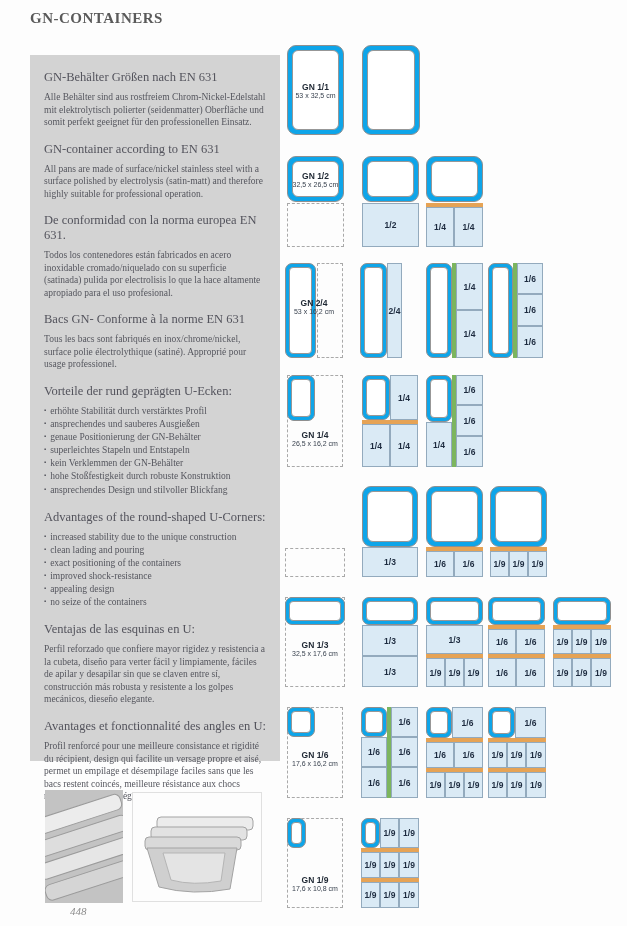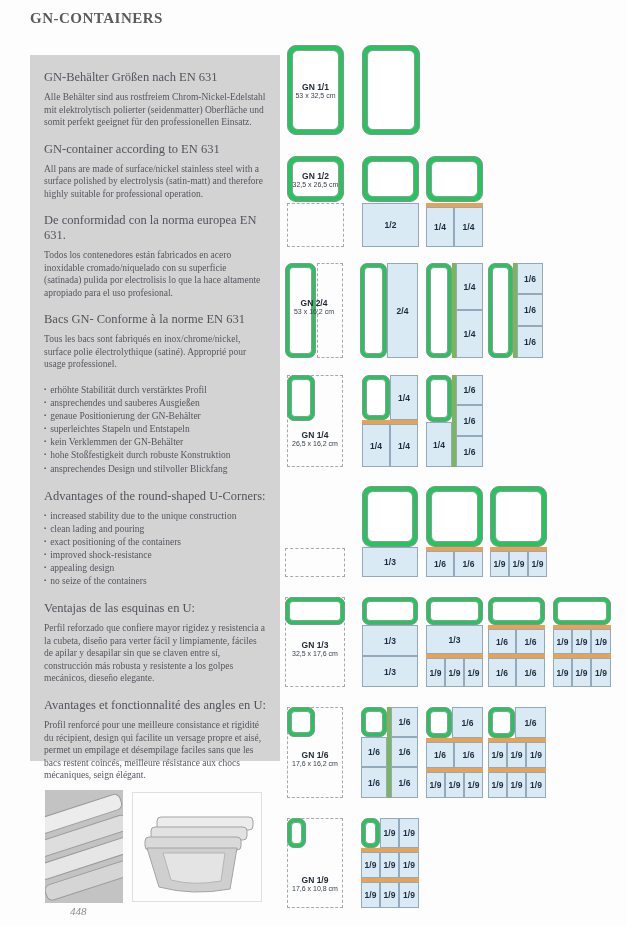--- a/index.html
+++ b/index.html
@@ -11,21 +11,21 @@
   
   .panel{position:absolute;left:30px;top:55px;width:250px;height:706px;background:#d3d3d3;
         box-sizing:border-box;padding:15px 14px;color:#55565e;}
   .sec{margin-bottom:13px;}
   .sec h3{margin:0 0 6px 0;font-size:12.5px;font-weight:normal;color:#53535c;line-height:1.2;}
   .sec p{margin:0;font-size:9.5px;line-height:1.32;}
   .sec ul{margin:0;padding:0;list-style:none;}
   .sec li{font-size:9.5px;line-height:1.38;}
   .sec li::before{content:"▪";font-size:6px;vertical-align:2px;margin-right:4px;}
   
-  .pan{position:absolute;background:#22c55e;border:1px solid #8f8f8f;border-radius:9px;box-sizing:border-box;}
+  .pan{position:absolute;background:#0ea5e9;border:1px solid #8f8f8f;border-radius:9px;box-sizing:border-box;}
   .pan::after{content:"";position:absolute;inset:4px;background:#ffffff;border:1px solid #979797;border-radius:6px;}
   .pan.small{border-radius:7px;}
   .pan.small::after{inset:3px;border-radius:4px;}
   .pan .inlbl{position:absolute;inset:0;z-index:1;display:flex;flex-direction:column;
         justify-content:center;align-items:center;text-align:center;
         font-family:"Liberation Sans",sans-serif;}
   .inlbl .t{font-size:8.5px;font-weight:bold;color:#1e2733;}
   .inlbl .s{font-size:7px;color:#39424f;}
   .dashed{position:absolute;border:1px dashed #a9a9a9;box-sizing:border-box;background:transparent;}
   .dlabel{position:absolute;z-index:3;text-align:center;font-family:"Liberation Sans",sans-serif;}
@@ -57,20 +57,21 @@
     </div>
     <div class="sec">
       <h3>De conformidad con la norma europea EN 631.</h3>
       <p>Todos los contenedores están fabricados en acero inoxidable cromado/niquelado con su superficie (satinada) pulida por electrolisis lo que la hace altamente apropiado para el uso profesional.</p>
     </div>
     <div class="sec">
       <h3>Bacs GN- Conforme à la norme EN 631</h3>
       <p>Tous les bacs sont fabriqués en inox/chrome/nickel, surface polie électrolythique (satiné). Approprié pour usage professionel.</p>
     </div>
     <div class="sec">
+      <h3>Vorteile der rund geprägten U-Ecken:</h3>
       <ul>
         <li>erhöhte Stabilität durch verstärktes Profil</li>
         <li>ansprechendes und sauberes Ausgießen</li>
         <li>genaue Positionierung der GN-Behälter</li>
         <li>superleichtes Stapeln und Entstapeln</li>
         <li>kein Verklemmen der GN-Behälter</li>
         <li>hohe Stoßfestigkeit durch robuste Konstruktion</li>
         <li>ansprechendes Design und stilvoller Blickfang</li>
       </ul>
     </div>
@@ -120,21 +121,21 @@
   <div class="cell" style="left:454px;top:207px;width:29px;height:40px;">1/4</div>
 
   <div class="pan small" style="left:285px;top:263px;width:31px;height:95px;"></div>
   <div class="dashed" style="left:317px;top:263px;width:26px;height:95px;"></div>
   <div class="dlabel" style="left:285px;top:298px;width:58px;">
     <span class="t">GN 2/4</span>
     <span class="s">53 x 16,2 cm</span>
   </div>
 
   <div class="pan small" style="left:360px;top:263px;width:27px;height:95px;"></div>
-  <div class="cell" style="left:387px;top:263px;width:31px;height:95px;">2/4</div>
+  <div class="cell" style="left:387px;top:263px;width:15px;height:95px;">2/4</div>
 
   <div class="pan small" style="left:426px;top:263px;width:26px;height:95px;"></div>
   <div class="vbar" style="left:452px;top:263px;height:95px;"></div>
   <div class="cell" style="left:456px;top:263px;width:27px;height:47px;">1/4</div>
   <div class="cell" style="left:456px;top:310px;width:27px;height:48px;">1/4</div>
 
   <div class="pan small" style="left:488px;top:263px;width:25px;height:95px;"></div>
   <div class="vbar" style="left:513px;top:263px;height:95px;"></div>
   <div class="cell" style="left:517px;top:263px;width:26px;height:31px;">1/6</div>
   <div class="cell" style="left:517px;top:294px;width:26px;height:32px;">1/6</div>

